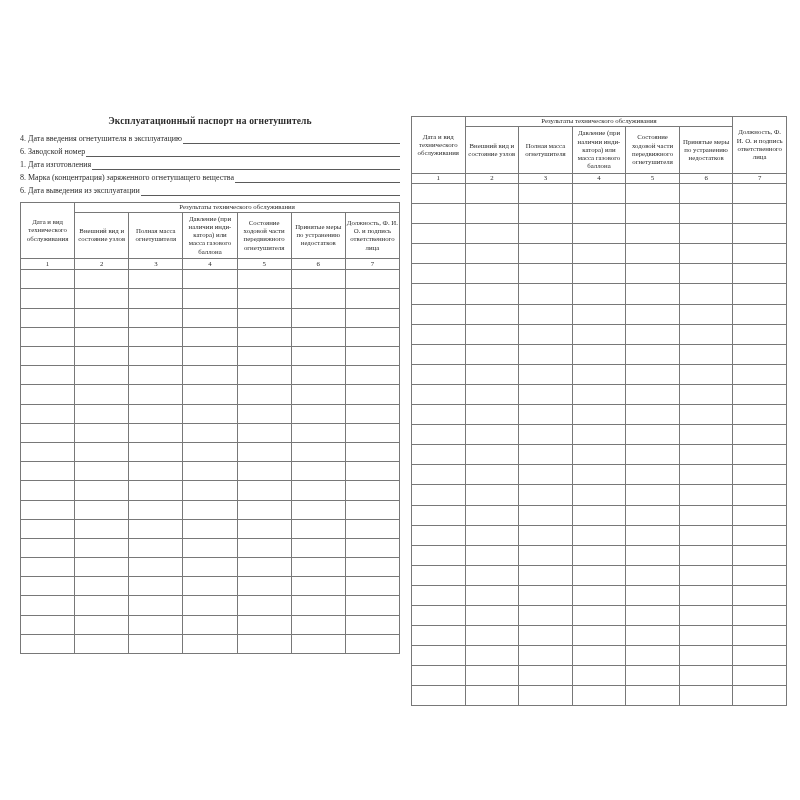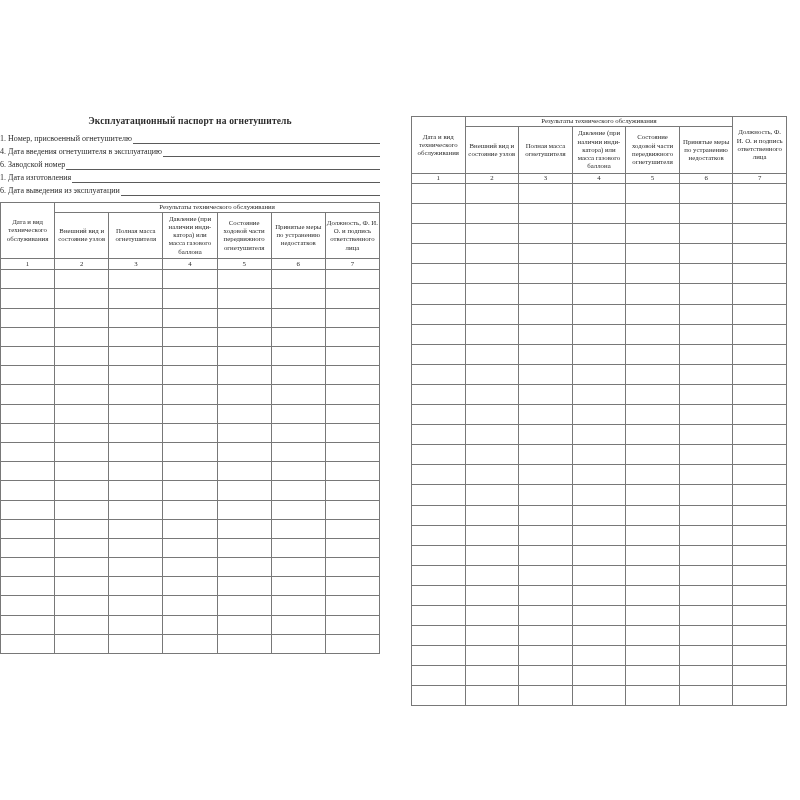--- a/index.html
+++ b/index.html
@@ -9,21 +9,21 @@
     font-family: "Liberation Serif", "DejaVu Serif", serif;
     color: #2b2b2b;
     position: relative;
     overflow: hidden;
   }
   .sheet { position: absolute; inset: 0; background: #fff; }
 
   
   .page-left {
     position: absolute;
-    left: 0; top: 116px;
+    left: 20px; top: 116px;
     width: 380px;
   }
   .doc-title {
     font-weight: bold;
     font-size: 9.5px;
     line-height: 11px;
     text-align: center;
     margin: 0 0 6px 0;
     letter-spacing: 0.15px;
   }
@@ -79,33 +79,33 @@
 </head>
 <body>
 
 <div class="sheet">
 
   <div class="page-left">
     <div class="doc-title">Эксплуатационный паспорт на огнетушитель</div>
 
     <div class="fields">
       <div class="field">
-        <span class="field-label">1. Номер, присвоенный огнетушителю</span>
-        <span class="field-line"></span>
-      </div>
-      <div class="field">
         <span class="field-label">4. Дата введения огнетушителя в эксплуатацию</span>
         <span class="field-line"></span>
       </div>
       <div class="field">
         <span class="field-label">6. Заводской номер</span>
         <span class="field-line"></span>
       </div>
       <div class="field">
         <span class="field-label">1. Дата изготовления</span>
+        <span class="field-line"></span>
+      </div>
+      <div class="field">
+        <span class="field-label">8. Марка (концентрация) заряженного огнетушащего вещества</span>
         <span class="field-line"></span>
       </div>
       <div class="field">
         <span class="field-label">6. Дата выведения из эксплуатации</span>
         <span class="field-line"></span>
       </div>
     </div>
 
     <table class="mnt left-table">
       <tbody id="left-tbody">

